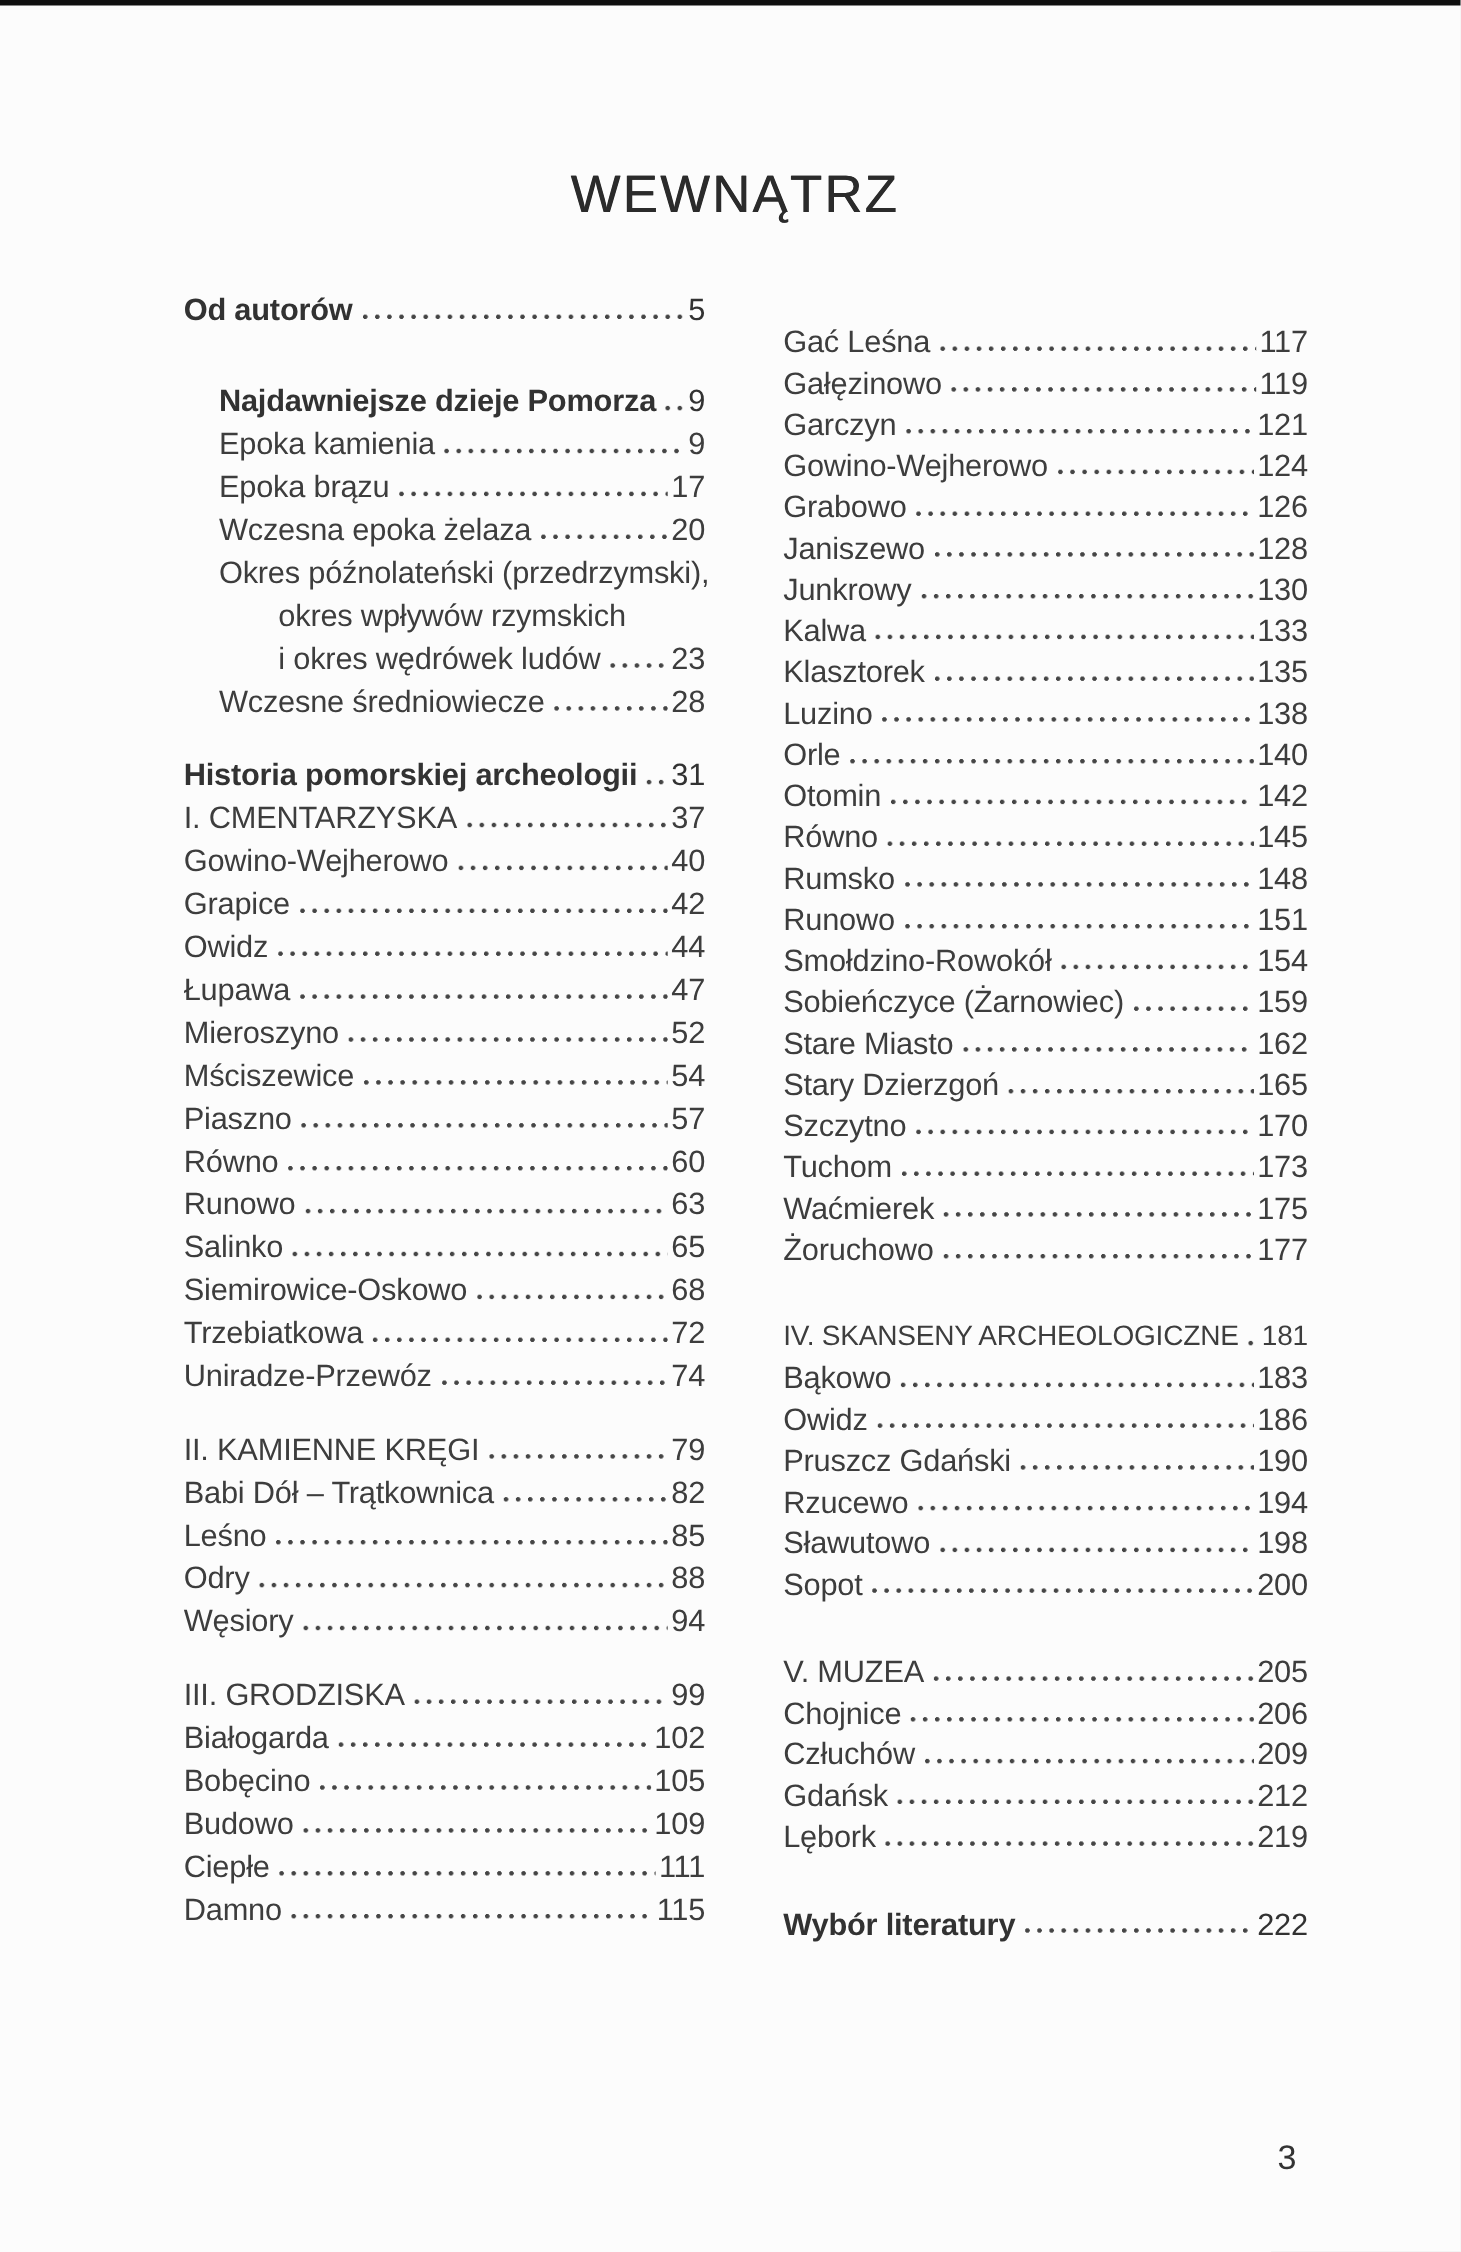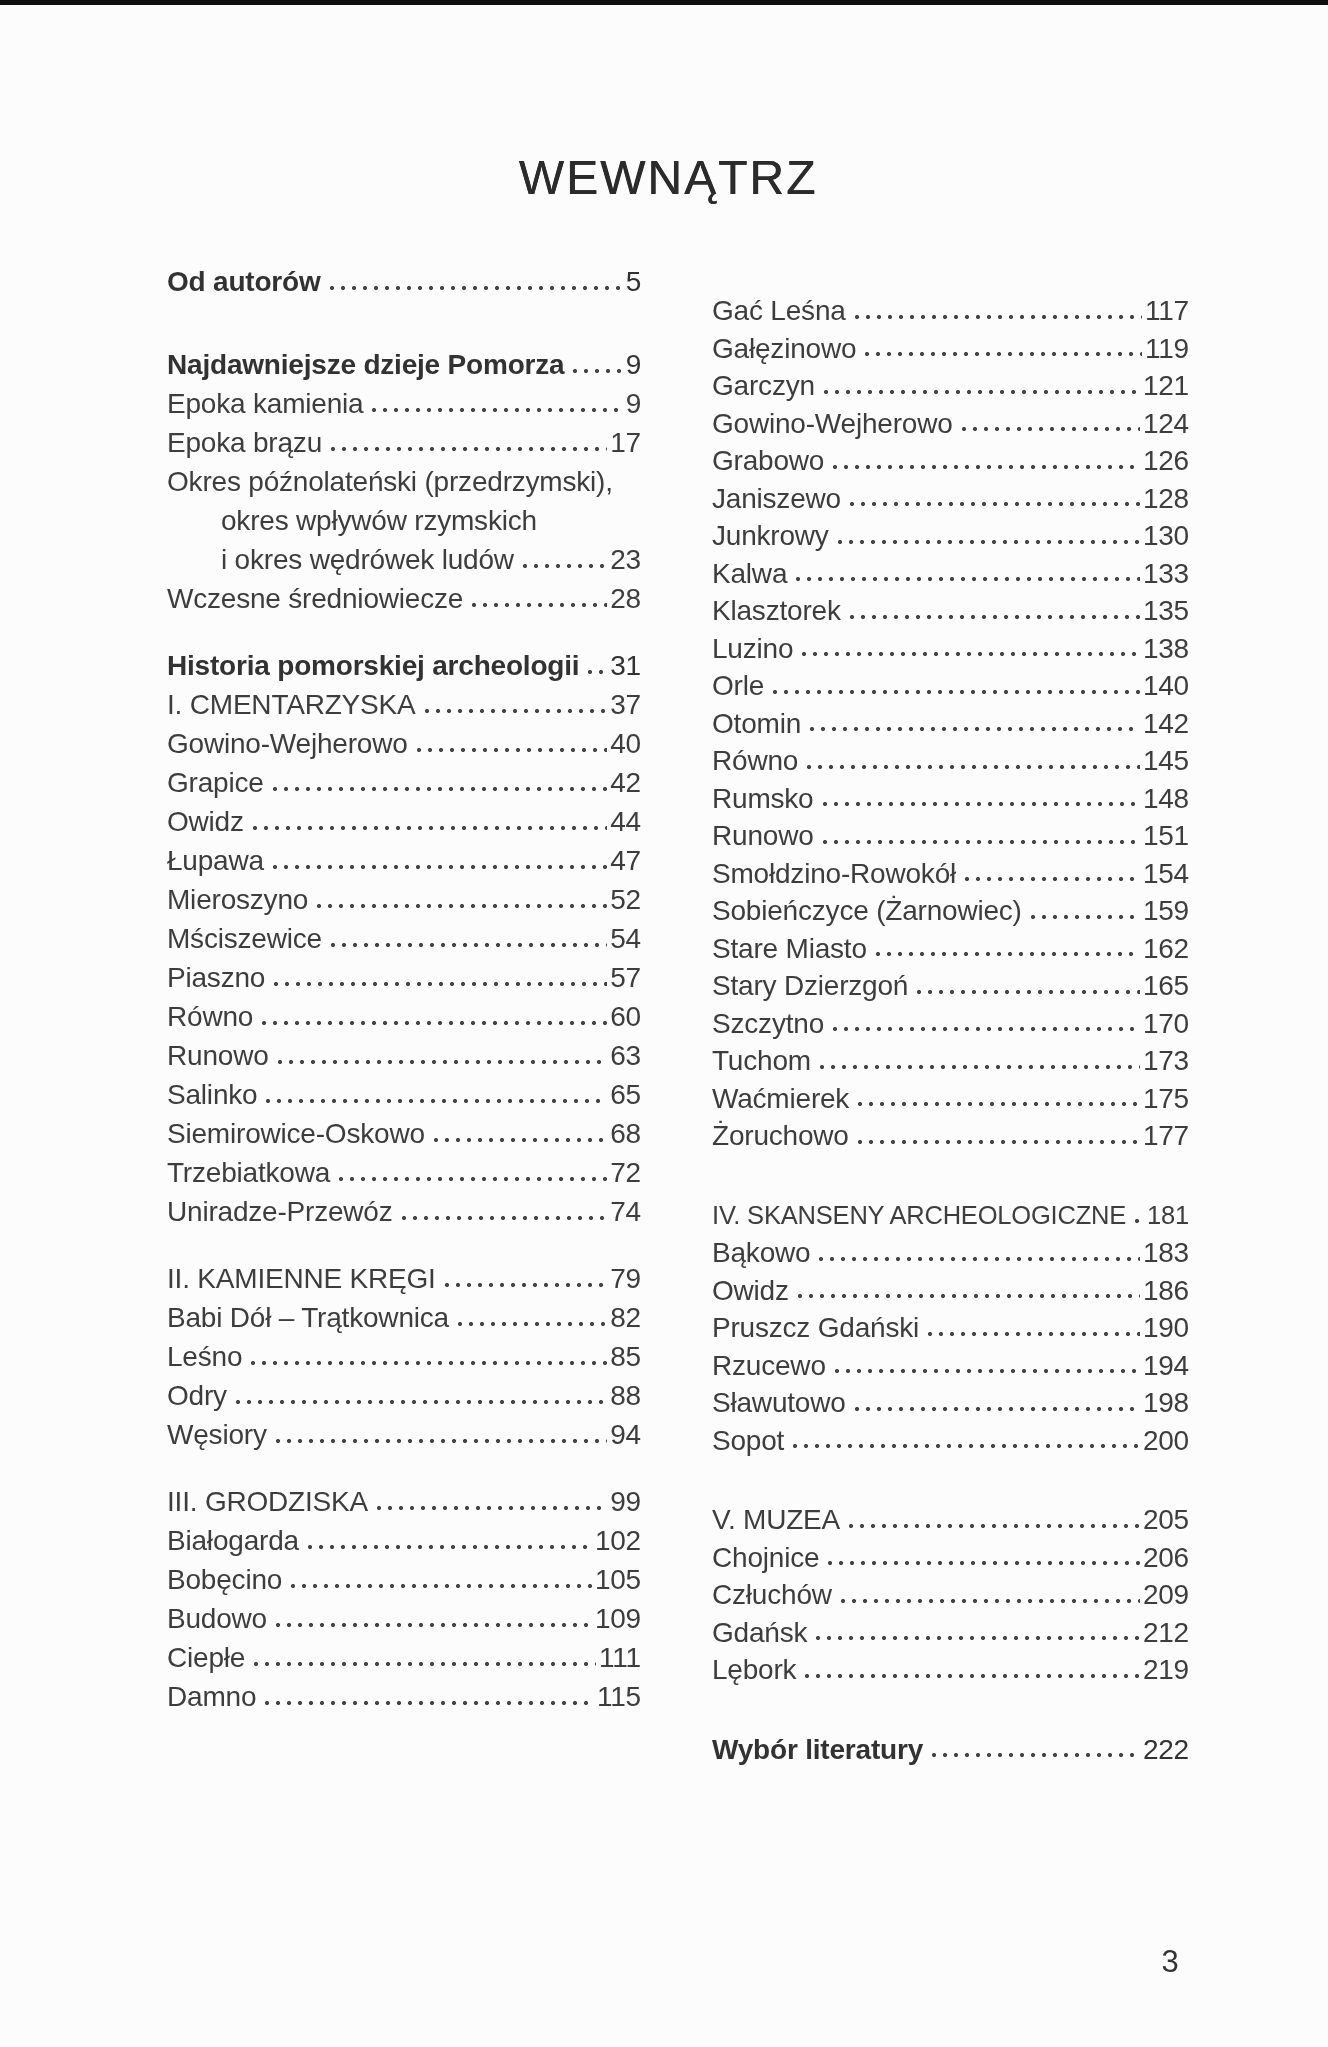--- a/index.html
+++ b/index.html
@@ -23,21 +23,21 @@
     text-align:center;
     font-size:48px; font-weight:400; letter-spacing:2px;
     color:#2b2b2b;
     text-shadow:0.4px 0 0 currentColor;
   }
   .col { position:absolute; top:262px; }
   .col-left  { left:167px; width:474px; }
   .col-right { left:712px; width:477px;margin-top:30px; }
 
   .col-left  .group + .group { margin-top:28px; }
-  .col-left  .group:nth-child(2) { margin-top:44px; }
+  .col-left  .group:nth-child(2) { margin-top:44px;margin-left:32px; }
   .col-right .group + .group { margin-top:42px; }
 
   .row { display:flex; font-size:28px; letter-spacing:-0.2px; }
   .col-left  .row { height:39px;   line-height:39px; }
   .col-right .row { height:37.5px; line-height:37.5px; }
 
   .row.bold { font-weight:700; color:#323232; }
   .row.bold .num { font-weight:400; }
   .row.indent { padding-left:54px; }
 
@@ -81,20 +81,25 @@
           <span class="lbl">Epoka kamienia</span>
           <span class="dots"></span>
           <span class="num">9</span>
         </div>
         <div class="row">
           <span class="lbl">Epoka brązu</span>
           <span class="dots"></span>
           <span class="num">17</span>
         </div>
         <div class="row">
+          <span class="lbl">Wczesna epoka żelaza</span>
+          <span class="dots"></span>
+          <span class="num">20</span>
+        </div>
+        <div class="row">
           <span class="lbl">Okres późnolateński (przedrzymski),</span>
         </div>
         <div class="row indent">
           <span class="lbl">okres wpływów rzymskich</span>
         </div>
         <div class="row indent">
           <span class="lbl">i okres wędrówek ludów</span>
           <span class="dots"></span>
           <span class="num">23</span>
         </div>

